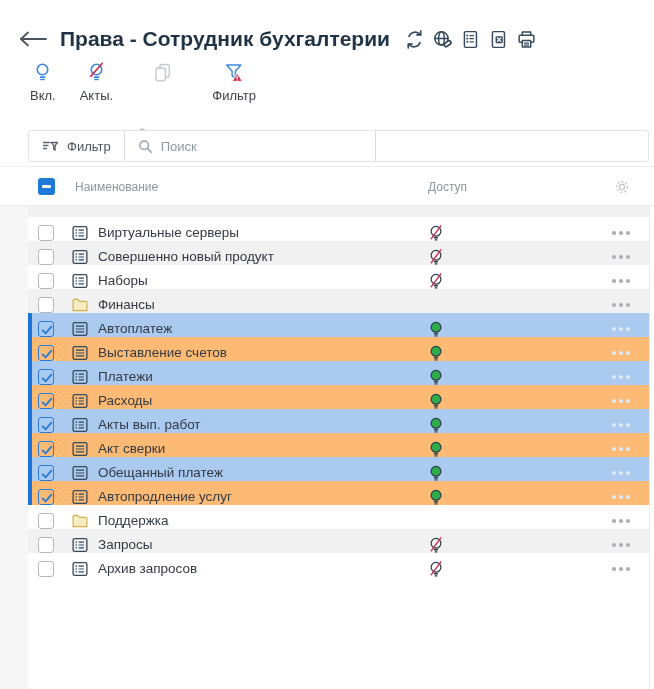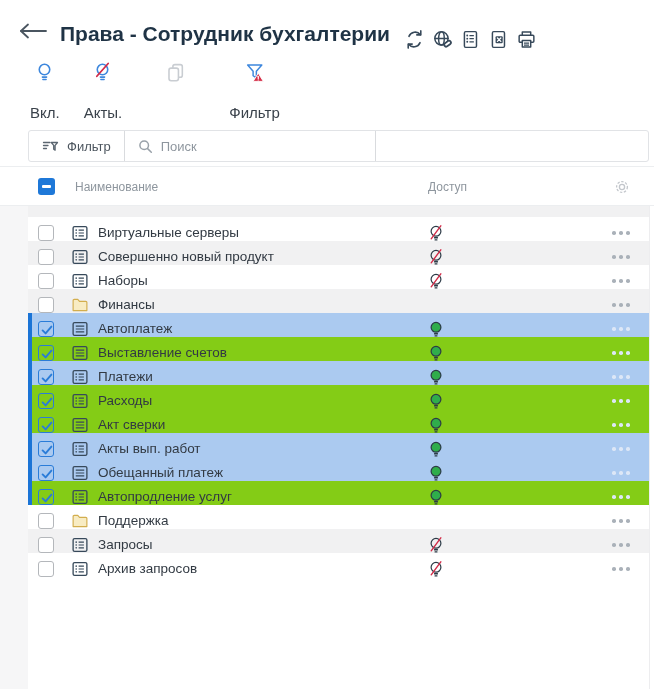--- a/index.html
+++ b/index.html
@@ -5,30 +5,30 @@
   * { margin:0; padding:0; box-sizing:border-box; }
   html,body { background:#fff; }
   body { font-family:"Liberation Sans","DejaVu Sans",sans-serif; }
   .app { position:relative; width:654px; height:689px; background:#fff; overflow:hidden; }
 
   
   .gutter { position:absolute; left:0; top:206px; width:28px; bottom:0; background:#f6f6f7; }
   .right-edge { position:absolute; left:649px; top:166px; bottom:0; width:1px; background:#ededef; }
 
   
-  .hdr { position:absolute; top:22px; left:18px; right:8px; height:34px; display:flex; }
+  .hdr { position:absolute; top:22px; left:18px; right:8px; height:34px; display:flex; align-items:center; }
   .back { width:30px; height:18px; margin-right:12px; cursor:pointer; flex:none; }
   .title { font-size:21px; font-weight:700; color:#1f3345; white-space:nowrap; }
   .hdr-icons { display:flex; align-items:center; gap:7px; margin-left:14px; }
   .hdr-icons svg { display:block; }
 
   
   .toolbar { position:absolute; top:62px; left:30px; display:flex; gap:24px; }
   .tbtn { display:flex; flex-direction:column; align-items:center; gap:5px; cursor:pointer; }
-  .tbtn .lbl { font-size:15px; color:#3a424b;margin-top:16px; }
+  .tbtn .lbl { font-size:13px; color:#3a424b; }
   .tbtn.disabled { cursor:default;gap:42px; }
   .tbtn.disabled .lbl { color:#b9bec4; }
 
   
   .filterbar { position:absolute; top:130px; left:28px; width:621px; height:32px;
     border:1px solid #e1e3e6; border-radius:3px; background:#fff; display:flex; align-items:stretch; }
   .fb-sec { display:flex; align-items:center; gap:8px; padding:0 13px; }
   .fb-sec.search { width:250px; }
   .fb-div { width:1px; background:#d9dbde; }
   .fb-label { font-size:13px; color:#4c555e; white-space:nowrap; }
@@ -44,21 +44,21 @@
   .col-access { position:absolute; left:428px; top:0; line-height:40px; font-size:12px; color:#8e969e; }
   .thead .gear { position:absolute; left:614px; top:12px; cursor:pointer; }
 
   
   .spacer { position:absolute; top:206px; left:28px; width:621px; height:11px; background:#f1f1f2; }
   .tbody { position:absolute; top:217px; left:0; width:654px; }
   .row { position:relative; margin-left:28px; width:621px; height:24px; display:flex; align-items:center; cursor:default; }
   .row.odd  { background:#fff; }
   .row.even { background:#f1f1f2; }
   .row.selected.odd  { background:#abcaf0; }
-  .row.selected.even { background:#84cc16; }
+  .row.selected.even { background:#fdba74; }
   .row.selected::before { content:''; position:absolute; left:0; top:0; bottom:0; width:4px; background:#1b74d6; }
   .cb { position:absolute; left:10px; top:8px; width:16px; height:16px; border:1.5px solid #b4b7bb;
     border-radius:3px; background:#fff; cursor:pointer; }
   .row.checked .cb { border-color:#2a7cd8; background:transparent; }
   .cb svg { display:none; position:absolute; left:0.5px; top:0.5px; }
   .row.checked .cb svg { display:block; }
   .type-ic { position:absolute; left:43px; top:7px; width:18px; height:18px; }
   .type-ic svg { display:none; }
   .row.icon-list .ic-list { display:block; }
   .row.icon-card .ic-card { display:block; }
@@ -444,72 +444,72 @@
         <rect x="5.5" y="14.2" width="3" height="1.3" rx="0.5" fill="#2c3a46"></rect>
       </svg>
 
     </span>
     <span class="dots">
           <i></i>
           <i></i>
           <i></i>
         </span>
   </div>
+      <div class="row odd selected checked icon-list access-on">
+    <span class="cb">
+      <svg width="14" height="14" viewBox="0 0 14 14" fill="none" stroke="#2a7cd8" stroke-width="1.9" stroke-linecap="round" stroke-linejoin="round">
+        <path d="M2.6 7.4 5.6 10.4 11.4 3.6"></path>
+      </svg>
+    </span>
+    <span class="type-ic">
+      <svg class="ic-list" width="18" height="18" viewBox="0 0 17 17" fill="none" stroke="#37495a" stroke-width="1.25" stroke-linejoin="round">
+        <rect x="2" y="2.4" width="13" height="12.2" rx="1.4"></rect>
+        <g stroke-width="1.1">
+              <path d="M7.2 5.8h5M7.2 8.5h5M7.2 11.2h5"></path>
+            </g>
+        <g fill="#37495a" stroke="none">
+              <circle cx="4.9" cy="5.8" r="0.75"></circle>
+              <circle cx="4.9" cy="8.5" r="0.75"></circle>
+              <circle cx="4.9" cy="11.2" r="0.75"></circle>
+            </g>
+      </svg>
+
+    </span>
+    <span class="row-label">Акты вып. работ</span>
+    <span class="bulb">
+      <svg class="ab-on" width="14" height="17" viewBox="0 0 14 17">
+        <circle cx="7" cy="6.3" r="4.9" fill="#2fad4b" stroke="#2c3a46" stroke-width="1.2"></circle>
+        <rect x="5" y="12" width="4" height="1.5" rx="0.5" fill="#2c3a46"></rect>
+        <rect x="5.5" y="14.2" width="3" height="1.3" rx="0.5" fill="#2c3a46"></rect>
+      </svg>
+
+    </span>
+    <span class="dots">
+          <i></i>
+          <i></i>
+          <i></i>
+        </span>
+  </div>
       <div class="row even selected checked icon-card access-on">
     <span class="cb">
       <svg width="14" height="14" viewBox="0 0 14 14" fill="none" stroke="#2a7cd8" stroke-width="1.9" stroke-linecap="round" stroke-linejoin="round">
         <path d="M2.6 7.4 5.6 10.4 11.4 3.6"></path>
       </svg>
     </span>
     <span class="type-ic">
 
       <svg class="ic-card" width="18" height="18" viewBox="0 0 17 17" fill="none" stroke="#37495a" stroke-width="1.25" stroke-linejoin="round">
         <rect x="2" y="2.4" width="13" height="12.2" rx="1.4"></rect>
         <g stroke-width="1.1">
               <path d="M4.5 5.8h8M4.5 8.5h8M4.5 11.2h8"></path>
             </g>
       </svg>
 
     </span>
     <span class="row-label">Акт сверки</span>
-    <span class="bulb">
-      <svg class="ab-on" width="14" height="17" viewBox="0 0 14 17">
-        <circle cx="7" cy="6.3" r="4.9" fill="#2fad4b" stroke="#2c3a46" stroke-width="1.2"></circle>
-        <rect x="5" y="12" width="4" height="1.5" rx="0.5" fill="#2c3a46"></rect>
-        <rect x="5.5" y="14.2" width="3" height="1.3" rx="0.5" fill="#2c3a46"></rect>
-      </svg>
-
-    </span>
-    <span class="dots">
-          <i></i>
-          <i></i>
-          <i></i>
-        </span>
-  </div>
-      <div class="row odd selected checked icon-list access-on">
-    <span class="cb">
-      <svg width="14" height="14" viewBox="0 0 14 14" fill="none" stroke="#2a7cd8" stroke-width="1.9" stroke-linecap="round" stroke-linejoin="round">
-        <path d="M2.6 7.4 5.6 10.4 11.4 3.6"></path>
-      </svg>
-    </span>
-    <span class="type-ic">
-      <svg class="ic-list" width="18" height="18" viewBox="0 0 17 17" fill="none" stroke="#37495a" stroke-width="1.25" stroke-linejoin="round">
-        <rect x="2" y="2.4" width="13" height="12.2" rx="1.4"></rect>
-        <g stroke-width="1.1">
-              <path d="M7.2 5.8h5M7.2 8.5h5M7.2 11.2h5"></path>
-            </g>
-        <g fill="#37495a" stroke="none">
-              <circle cx="4.9" cy="5.8" r="0.75"></circle>
-              <circle cx="4.9" cy="8.5" r="0.75"></circle>
-              <circle cx="4.9" cy="11.2" r="0.75"></circle>
-            </g>
-      </svg>
-
-    </span>
-    <span class="row-label">Акты вып. работ</span>
     <span class="bulb">
       <svg class="ab-on" width="14" height="17" viewBox="0 0 14 17">
         <circle cx="7" cy="6.3" r="4.9" fill="#2fad4b" stroke="#2c3a46" stroke-width="1.2"></circle>
         <rect x="5" y="12" width="4" height="1.5" rx="0.5" fill="#2c3a46"></rect>
         <rect x="5.5" y="14.2" width="3" height="1.3" rx="0.5" fill="#2c3a46"></rect>
       </svg>
 
     </span>
     <span class="dots">
           <i></i>

